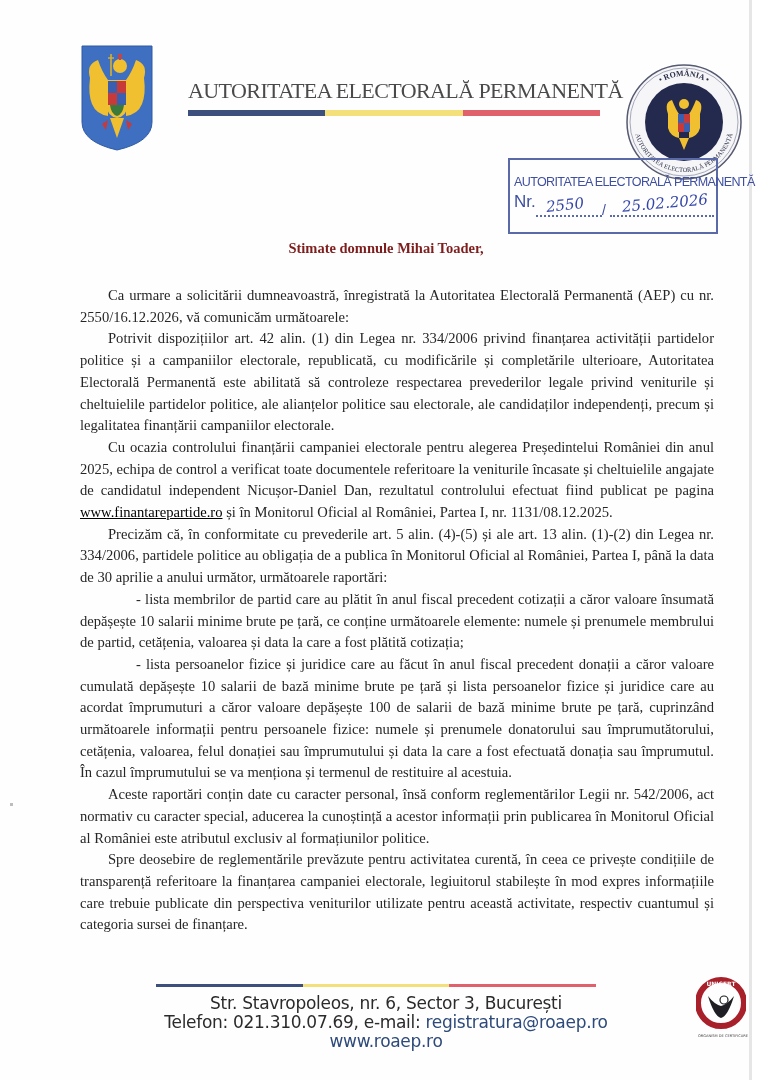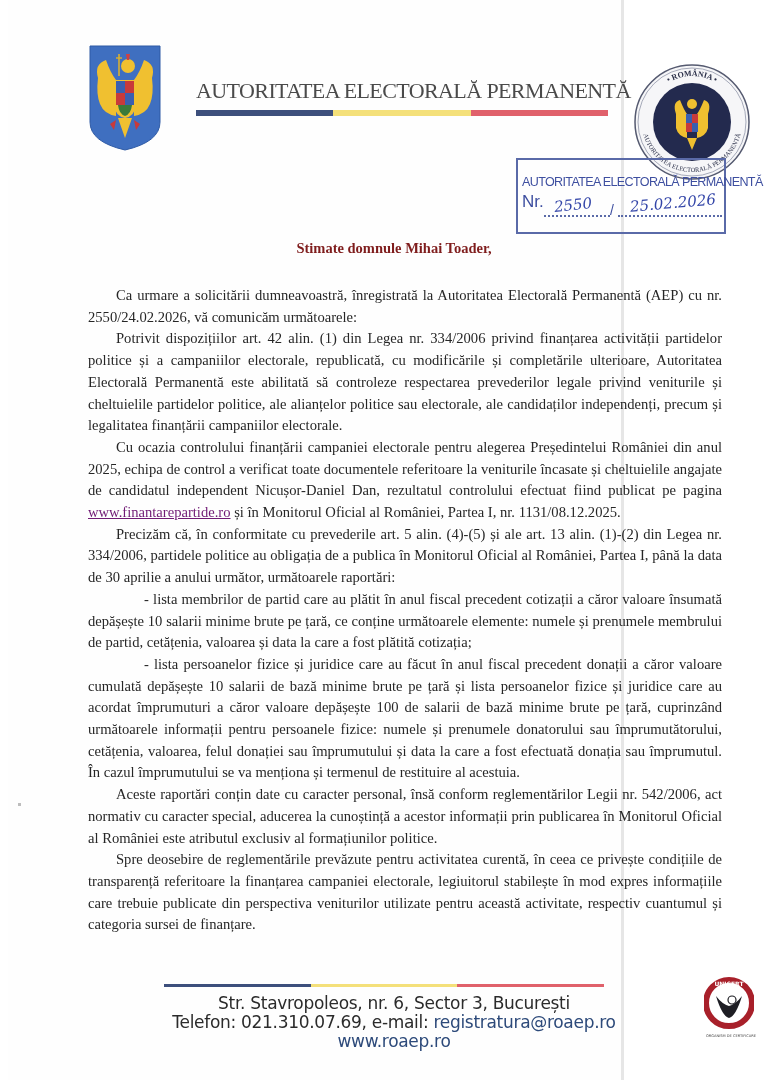--- a/index.html
+++ b/index.html
@@ -1,17 +1,17 @@
 <!DOCTYPE html>
 <html><head>
   <meta charset="utf-8">
   <style>
     html, body { margin: 0; padding: 0; background: #ffffff; }
     body { width: 772px; height: 1080px; position: relative; overflow: hidden; }
-    .page { position: absolute; left: 0; top: 0; width: 616px; height: 1080px; background: #fefefe; margin-left: 8px; }
+    .page { position: absolute; left: 0; top: 0; width: 752px; height: 1080px; background: #fefefe; }
     .right-edge { position: absolute; right: 0; top: 0; width: 3px; height: 1080px; background: #e6e6e6; }
 
     
     .coat { position: absolute; left: 80px; top: 44px; width: 74px; height: 108px; }
     .header-title { position: absolute; left: 188px; top: 78px; width: 410px; font-family: "Liberation Serif", serif; font-size: 22px; letter-spacing: -0.6px; color: #4a4a4a; white-space: nowrap; }
     .tricolor { position: absolute; display: flex; }
     .tricolor span { flex: 1; }
     .tc-header { left: 188px; top: 110px; width: 412px; height: 6px; }
     .tc-footer { left: 156px; top: 984px; width: 440px; height: 3px; }
     .c-blue { background: #3d4f7c; }
@@ -28,21 +28,21 @@
     .stamp-dots2 { position: absolute; left: 100px; top: 55px; width: 104px; border-bottom: 2px dotted #5a6aa8; }
     .stamp-hw-num { position: absolute; left: 36px; top: 36px; font-family: "DejaVu Serif", serif; font-style: italic; font-size: 15px; color: #3345a8; transform: rotate(-6deg); }
     .stamp-hw-date { position: absolute; left: 112px; top: 34px; font-family: "DejaVu Serif", serif; font-style: italic; font-size: 15px; color: #3345a8; transform: rotate(-5deg); }
 
     
     .salutation { position: absolute; left: 0; top: 240px; width: 772px; text-align: center; font-family: "Liberation Serif", serif; font-weight: bold; font-size: 14.5px; color: #7f1d1d; }
     .body { position: absolute; left: 80px; top: 285px; width: 634px; font-family: "Liberation Serif", serif; font-size: 14.6px; line-height: 21.7px; color: #262626; text-align: justify; }
     .body p { margin: 0; text-indent: 28px; }
     .body p.list { text-indent: 56px; }
     .body b { font-weight: normal; }
-    .link { color: #701a75; text-decoration: underline; }
+    .link { color: #000000; text-decoration: underline; }
 
     
     .footer { position: absolute; left: 0; top: 994px; width: 772px; text-align: center; font-family: "DejaVu Sans", sans-serif; font-size: 17px; line-height: 19px; color: #2b2b2b; letter-spacing: -0.3px; }
     .footer .flink { color: #2d4a7a; }
     .cert { position: absolute; left: 696px; top: 976px; width: 50px; height: 56px; }
     .cert-text { position: absolute; left: 688px; top: 1034px; width: 70px; font-family: "DejaVu Sans", sans-serif; font-size: 3.6px; line-height: 4px; color: #444; text-align: center; }
     .margin-speck { position: absolute; left: 10px; top: 803px; width: 3px; height: 3px; background: #bdbdbd; }
   </style>
 </head>
 <body>
@@ -106,21 +106,21 @@
     <div class="stamp-dots1"></div>
     <div class="stamp-slash">/</div>
     <div class="stamp-dots2"></div>
     <div class="stamp-hw-num">2550</div>
     <div class="stamp-hw-date">25.02.2026</div>
   </div>
 
   <div class="salutation">Stimate domnule Mihai Toader,</div>
 
   <div class="body">
-    <p>Ca urmare a solicitării dumneavoastră, înregistrată la Autoritatea Electorală Permanentă (AEP) cu nr. 2550/24.02.2026, vă comunicăm următoarele:</p>
+    <p>Ca urmare a solicitării dumneavoastră, înregistrată la Autoritatea Electorală Permanentă (AEP) cu nr. 2550/16.12.2026, vă comunicăm următoarele:</p>
     <p><span>Potrivit dispozițiilor art. 42 alin. (1) din Legea nr. 334/2006 privind finanțarea activității partidelor politice și a campaniilor electorale, republicată, cu modificările și completările ulterioare, </span><b>Autoritatea Electorală Permanentă este abilitată să controleze respectarea prevederilor legale privind veniturile și cheltuielile partidelor politice, ale alianțelor politice sau electorale, ale candidaților independenți, precum și legalitatea finanțării campaniilor electorale.</b></p>
     <p><span>Cu ocazia controlului finanțării campaniei electorale pentru alegerea Președintelui României din anul 2025, echipa de control a verificat toate documentele referitoare la veniturile încasate și cheltuielile angajate de candidatul independent Nicușor-Daniel Dan, rezultatul controlului efectuat fiind publicat pe pagina </span><a class="link">www.finantarepartide.ro</a><span> și în Monitorul Oficial al României, Partea I, nr. 1131/08.12.2025.</span></p>
     <p>Precizăm că, în conformitate cu prevederile art. 5 alin. (4)-(5) și ale art. 13 alin. (1)-(2) din Legea nr. 334/2006, partidele politice au obligația de a publica în Monitorul Oficial al României, Partea I, până la data de 30 aprilie a anului următor, următoarele raportări:</p>
     <p class="list">- lista membrilor de partid care au plătit în anul fiscal precedent cotizații a căror valoare însumată depășește 10 salarii minime brute pe țară, ce conține următoarele elemente: numele și prenumele membrului de partid, cetățenia, valoarea și data la care a fost plătită cotizația;</p>
     <p class="list">- lista persoanelor fizice și juridice care au făcut în anul fiscal precedent donații a căror valoare cumulată depășește 10 salarii de bază minime brute pe țară și lista persoanelor fizice și juridice care au acordat împrumuturi a căror valoare depășește 100 de salarii de bază minime brute pe țară, cuprinzând următoarele informații pentru persoanele fizice: numele și prenumele donatorului sau împrumutătorului, cetățenia, valoarea, felul donației sau împrumutului și data la care a fost efectuată donația sau împrumutul. În cazul împrumutului se va menționa și termenul de restituire al acestuia.</p>
     <p>Aceste raportări conțin date cu caracter personal, însă conform reglementărilor Legii nr. 542/2006, act normativ cu caracter special, aducerea la cunoștință a acestor informații prin publicarea în Monitorul Oficial al României este atributul exclusiv al formațiunilor politice.</p>
     <p>Spre deosebire de reglementările prevăzute pentru activitatea curentă, în ceea ce privește condițiile de transparență referitoare la finanțarea campaniei electorale, legiuitorul stabilește în mod expres informațiile care trebuie publicate din perspectiva veniturilor utilizate pentru această activitate, respectiv cuantumul și categoria sursei de finanțare.</p>
   </div>
 
   <div class="margin-speck"></div>

